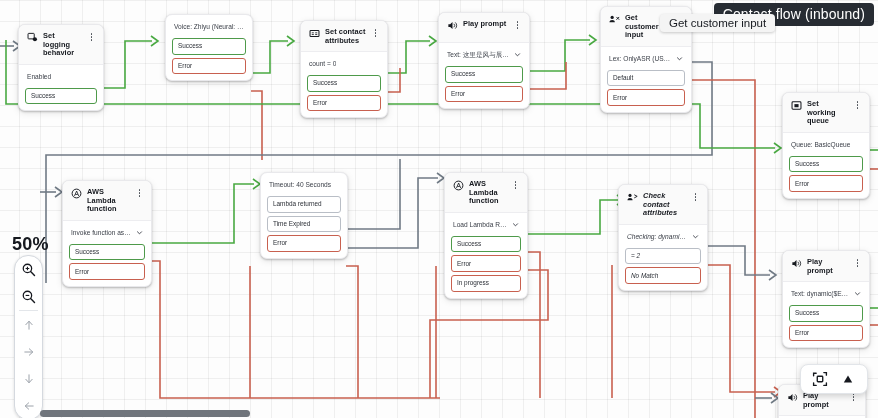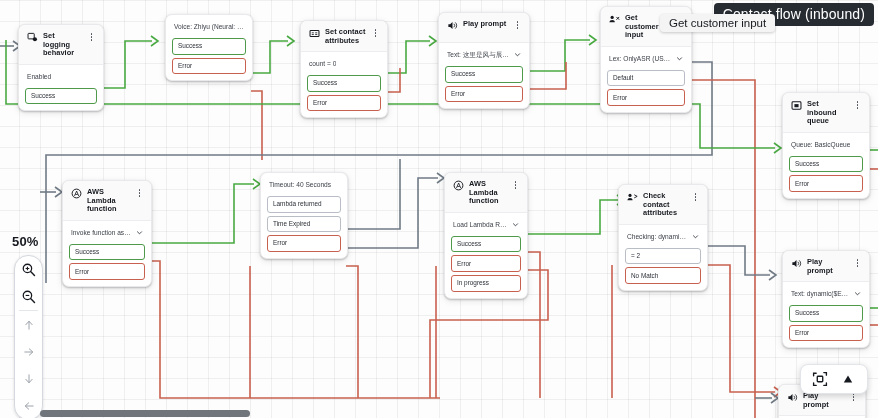--- a/index.html
+++ b/index.html
@@ -57,21 +57,21 @@
   .port{
     position:relative;border-radius:3px;border:1px solid #c9cdd4;background:#fff;
     font-size:6.4px;line-height:8px;color:#2b2f36;padding:3.3px 5px;
   }
   .port.ok{border-color:#4e9a4a;}
   .port.err{border-color:#c8604f;}
   .port.neutral{border-color:#b9bec6;}
 
   
   .zoom-label{
-    position:absolute;font-size:13px;font-weight:700;color:#16191f;letter-spacing:.2px;
+    position:absolute;font-size:18px;font-weight:700;color:#16191f;letter-spacing:.2px;
   }
   .zoom-stack{
     position:absolute;width:27px;background:#fff;border:1px solid #d5d9df;
     border-radius:14px;box-shadow:0 1px 3px rgba(0,0,0,.14);
     display:flex;flex-direction:column;align-items:center;
   }
   .zbtn{width:27px;height:27px;display:flex;align-items:center;justify-content:center;cursor:pointer;}
   .zbtn svg{display:block;}
   .zdiv{width:19px;height:1px;background:#e3e6ea;}
   .zbtn.dim{color:#9aa0a8;}
@@ -304,21 +304,21 @@
   </div>
 
   <div class="node" style="left:782px;top:92px;width:86px;">
     <div class="node-head">
       <span class="node-ico">
         <svg viewBox="0 0 16 16">
             <rect x="1.5" y="2.5" width="13" height="11" rx="1.4" fill="none" stroke="currentColor" stroke-width="1.5"></rect>
             <rect x="5" y="6" width="6" height="4.5" fill="currentColor"></rect>
           </svg>
       </span>
-      <span class="node-title">Set inbound queue</span>
+      <span class="node-title">Set working queue</span>
       <span class="kebab">
           <i></i>
           <i></i>
           <i></i>
         </span>
     </div>
     <div class="node-body">
       <div class="node-value">
           <span class="vtxt">Queue: BasicQueue</span>
         </div>
@@ -398,21 +398,21 @@
           </span>
       </div>
     </div>
     <div class="ports">
       <div class="port ok">Success</div>
       <div class="port err">Error</div>
       <div class="port err">In progress</div>
     </div>
   </div>
 
-  <div class="node" style="left:618px;top:184px;width:88px;">
+  <div class="node" style="left:618px;top:184px;width:88px;font-style:italic;">
     <div class="node-head">
       <span class="node-ico">
         <svg viewBox="0 0 16 16">
             <circle cx="4.4" cy="5" r="2.3" fill="currentColor"></circle>
             <path d="M.7 12c0-2.1 1.6-3.3 3.7-3.3S8.1 9.9 8.1 12" fill="currentColor"></path>
             <path d="M10.5 4l4.3 2.3-4.3 2.3" fill="none" stroke="currentColor" stroke-width="1.3"></path>
           </svg>
       </span>
       <span class="node-title">Check contact attributes</span>
       <span class="kebab">

